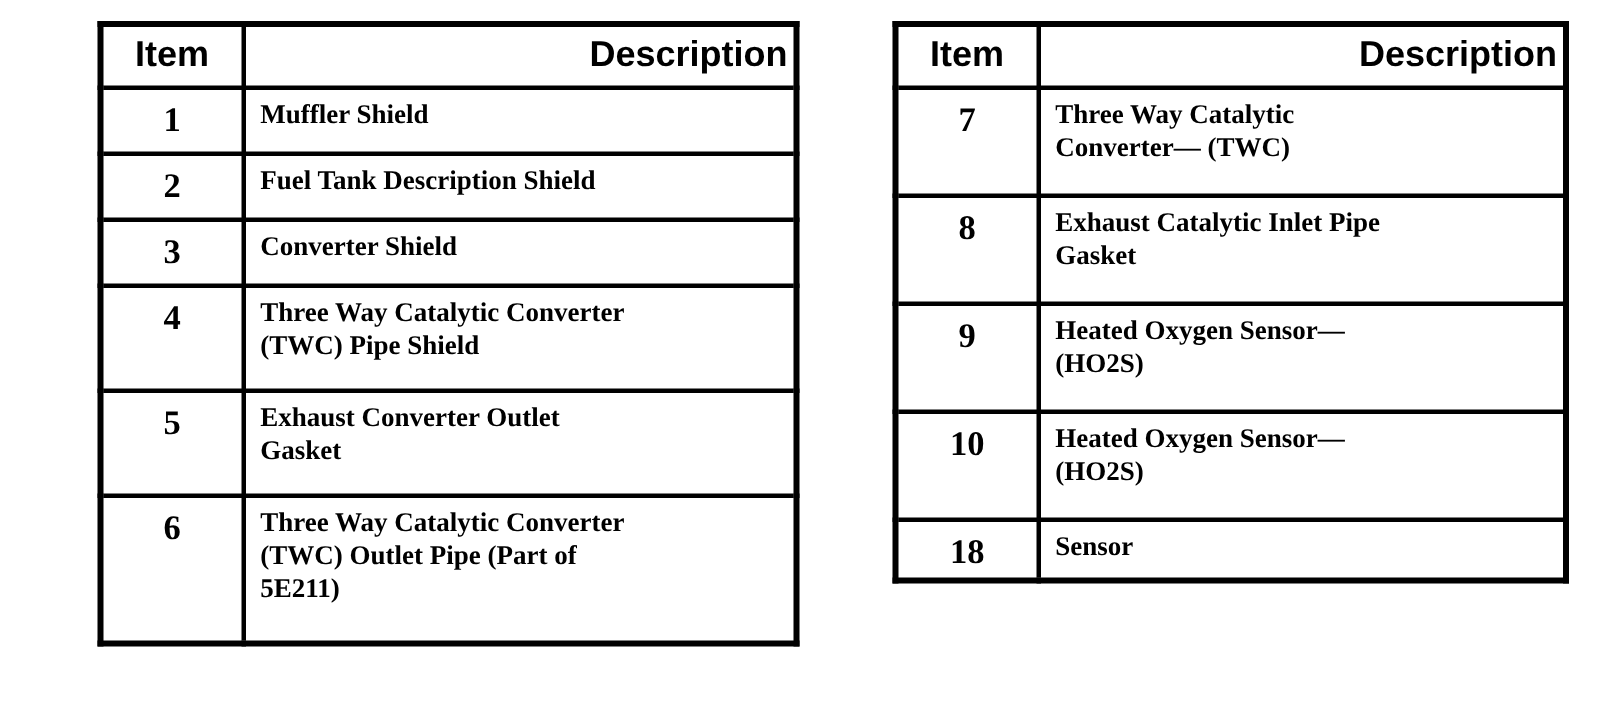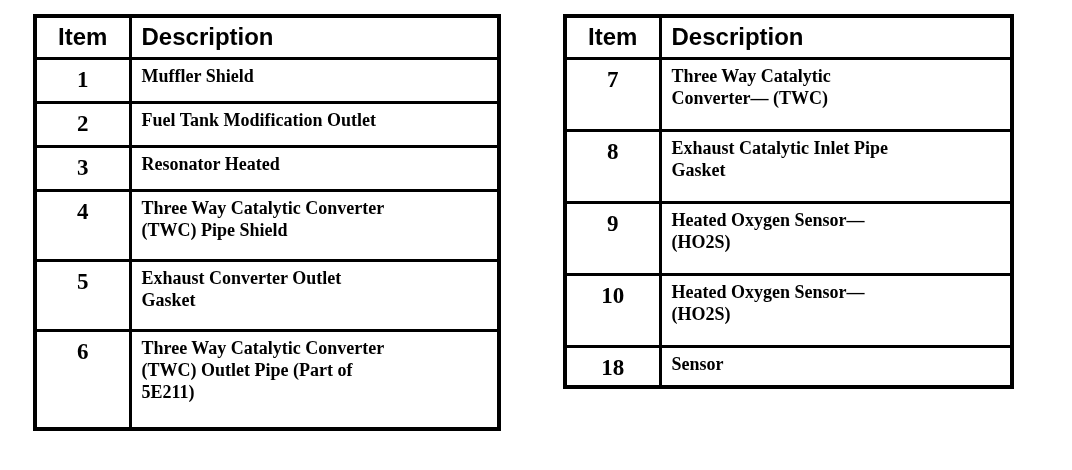--- a/index.html
+++ b/index.html
@@ -13,41 +13,42 @@
     position: relative;
     font-family: "Liberation Serif", serif;
     color: #000000;
   }
   table.parts-table {
     position: absolute;
     border-collapse: collapse;
     table-layout: fixed;
     background: #ffffff;
     border: 4px solid #000000;
+    margin-left: 32px;
   }
   table.parts-table th,
   table.parts-table td {
     border: 3px solid #000000;
     vertical-align: top;
     overflow: hidden;
   }
   .t-left  { left: 33px;  top: 14px; width: 464px; }
   .t-right { left: 563px; top: 14px; width: 447px; }
 
   .t-left  col.c-item { width: 95px; }
   .t-left  col.c-desc { width: 369px; }
   .t-right col.c-item { width: 95px; }
   .t-right col.c-desc { width: 352px; }
 
   th.item-h, th.desc-h {
     font-family: "Liberation Sans", sans-serif;
     font-size: 24px;
     font-weight: bold;
     padding: 5px 4px 6px 10px;
-    text-align: left;
+    text-align: right;
   }
   th.item-h { text-align: center; padding-left: 4px; }
 
   td.item-c {
     text-align: center;
     font-weight: bold;
     font-size: 23px;
     padding-top: 6px;
     line-height: 1.22;
   }
@@ -78,25 +79,25 @@
     <tr class="rh">
       <th class="item-h">Item</th>
       <th class="desc-h">Description</th>
     </tr>
     <tr class="r1l">
       <td class="item-c">1</td>
       <td class="desc-c">Muffler Shield</td>
     </tr>
     <tr class="r1l">
       <td class="item-c">2</td>
-      <td class="desc-c">Fuel Tank Modification Outlet</td>
+      <td class="desc-c">Fuel Tank Description Shield</td>
     </tr>
     <tr class="r1l">
       <td class="item-c">3</td>
-      <td class="desc-c">Resonator Heated</td>
+      <td class="desc-c">Converter Shield</td>
     </tr>
     <tr class="r2l">
       <td class="item-c">4</td>
       <td class="desc-c">Three Way Catalytic Converter
 (TWC) Pipe Shield</td>
     </tr>
     <tr class="r2l">
       <td class="item-c">5</td>
       <td class="desc-c">Exhaust Converter Outlet
 Gasket</td>

